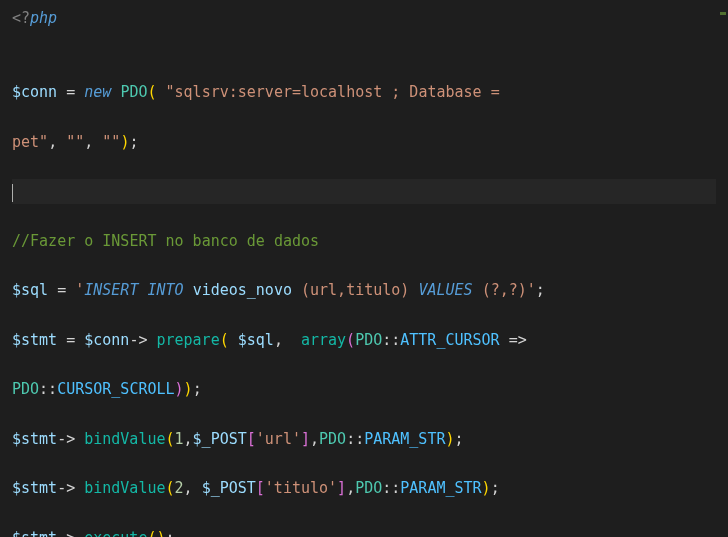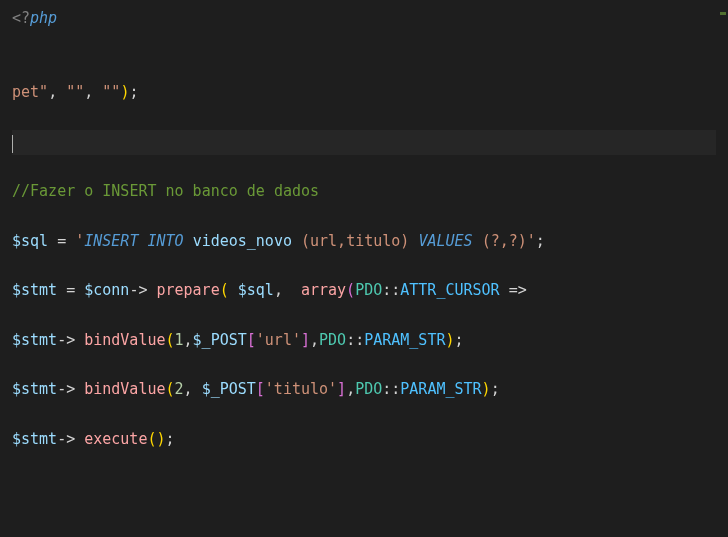--- a/index.html
+++ b/index.html
@@ -31,21 +31,21 @@
     height: 1.2em;
     background: #aeafad;
     vertical-align: text-bottom;
     position: relative;
     top: 2px;
   }
   .tag      { color: #808080; }
   .keyword  { color: #569cd6; font-style: italic; }
   .var      { color: #9cdcfe; }
   .type     { color: #4ec9b0; }
-  .func     { color: #fca5a5; padding-left: 9px; }
+  .func     { color: #14b8a6; padding-left: 9px; }
   .string   { color: #ce9178; }
   .number   { color: #b5cea8; }
   .const    { color: #4fc1ff; margin-top: 31px; }
   .comment  { color: #6a9937; text-align: center; }
   .plain    { color: #d4d4d4; }
   .brace    { color: #ffd700; }
   .brace2   { color: #da70d6; }
   .scrollbar {
     position: absolute;
     top: 0; right: 0;
@@ -58,25 +58,27 @@
     width: 6px;
     height: 3px;
     background: #6a9937aa;
   }
 </style>
 </head>
 <body>
 
 <pre class="editor"><span class="line"><span class="tag">&lt;?</span><span class="keyword">php</span></span>
 <span class="line"></span>
+<span class="line"><span class="var">$conn</span><span class="plain"> = </span><span class="keyword">new</span><span class="plain"> </span><span class="type">PDO</span><span class="brace">(</span><span class="plain"> </span><span class="string">"sqlsrv:server=localhost ; Database = </span></span>
 <span class="line"><span class="string">pet"</span><span class="plain">, </span><span class="string">""</span><span class="plain">, </span><span class="string">""</span><span class="brace">)</span><span class="plain">;</span></span>
 <span class="cursor-line"><span class="cursor"></span></span>
 <span class="line"><span class="comment">//Fazer o INSERT no banco de dados</span></span>
 <span class="line"><span class="var">$sql</span><span class="plain"> = </span><span class="string">'</span><span class="keyword">INSERT</span><span class="string"> </span><span class="keyword">INTO</span><span class="string"> </span><span class="var">videos_novo</span><span class="string"> </span><span class="string">(url,titulo)</span><span class="string"> </span><span class="keyword">VALUES</span><span class="string"> </span><span class="string">(?,?)</span><span class="string">'</span><span class="plain">;</span></span>
 <span class="line"><span class="var">$stmt</span><span class="plain"> = </span><span class="var">$conn</span><span class="plain">-&gt;</span><span class="func">prepare</span><span class="brace">(</span><span class="plain"> </span><span class="var">$sql</span><span class="plain">, </span><span class="func">array</span><span class="brace2">(</span><span class="type">PDO</span><span class="plain">::</span><span class="const">ATTR_CURSOR</span><span class="plain"> =&gt; </span></span>
+<span class="line"><span class="type">PDO</span><span class="plain">::</span><span class="const">CURSOR_SCROLL</span><span class="brace2">)</span><span class="brace">)</span><span class="plain">;</span></span>
 <span class="line"><span class="var">$stmt</span><span class="plain">-&gt;</span><span class="func">bindValue</span><span class="brace">(</span><span class="number">1</span><span class="plain">,</span><span class="var">$_POST</span><span class="brace2">[</span><span class="string">'url'</span><span class="brace2">]</span><span class="plain">,</span><span class="type">PDO</span><span class="plain">::</span><span class="const">PARAM_STR</span><span class="brace">)</span><span class="plain">;</span></span>
 <span class="line"><span class="var">$stmt</span><span class="plain">-&gt;</span><span class="func">bindValue</span><span class="brace">(</span><span class="number">2</span><span class="plain">, </span><span class="var">$_POST</span><span class="brace2">[</span><span class="string">'titulo'</span><span class="brace2">]</span><span class="plain">,</span><span class="type">PDO</span><span class="plain">::</span><span class="const">PARAM_STR</span><span class="brace">)</span><span class="plain">;</span></span>
 <span class="line"><span class="var">$stmt</span><span class="plain">-&gt;</span><span class="func">execute</span><span class="brace">(</span><span class="brace">)</span><span class="plain">;</span></span>
 <span class="line"></span>
 
 
 
 
 </pre>
 

